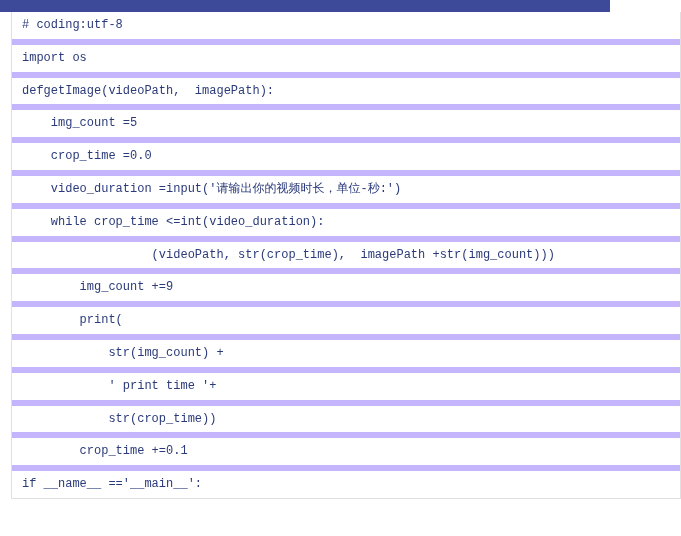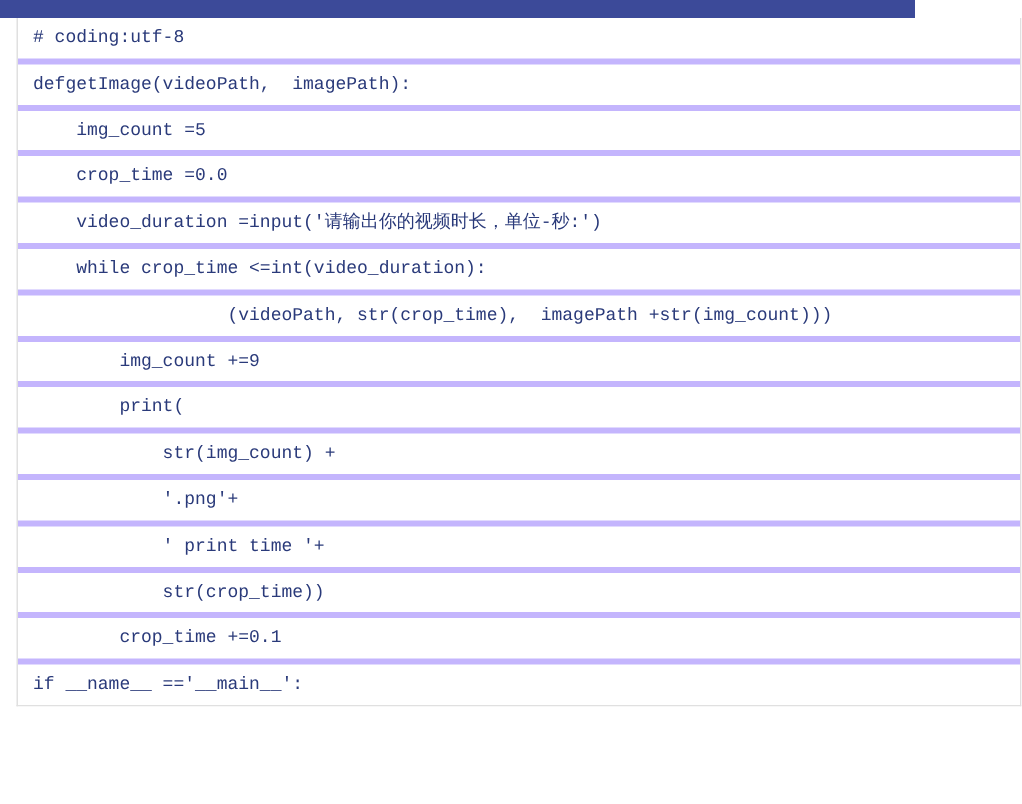--- a/index.html
+++ b/index.html
@@ -15,43 +15,43 @@
     width: 610px;
   }
   .code-container {
     border-left: 1px solid #e0e0e0;
     border-right: 1px solid #e0e0e0;
     border-bottom: 1px solid #e0e0e0;
     width: 670px;
     margin-left: 11px;
   }
   .code-line {
-    border-bottom: 4px solid #c4b5fd;
+    border-bottom: 6px solid #c4b5fd;
     padding: 5px 10px;
     white-space: pre;
     color: #2a3a7a;
     line-height: 1.4;
   }
   .code-line:last-child { border-bottom: none; }
 </style>
 </head>
 <body>
 
 <div class="header-bar"></div>
 
 <div class="code-container">
   <div class="code-line"># coding:utf-8</div>
+  <div class="code-line">import os</div>
   <div class="code-line">defgetImage(videoPath,  imagePath):</div>
   <div class="code-line">    img_count =5</div>
   <div class="code-line">    crop_time =0.0</div>
   <div class="code-line">    video_duration =input('请输出你的视频时长，单位-秒:')</div>
   <div class="code-line">    while crop_time &lt;=int(video_duration):</div>
   <div class="code-line">                  (videoPath, str(crop_time),  imagePath +str(img_count)))</div>
   <div class="code-line">        img_count +=9</div>
   <div class="code-line">        print(</div>
   <div class="code-line">            str(img_count) +</div>
-  <div class="code-line">            '.png'+</div>
   <div class="code-line">            ' print time '+</div>
   <div class="code-line">            str(crop_time))</div>
   <div class="code-line">        crop_time +=0.1</div>
   <div class="code-line">if __name__ =='__main__':</div>
 
 </div>
 
 </body></html>

